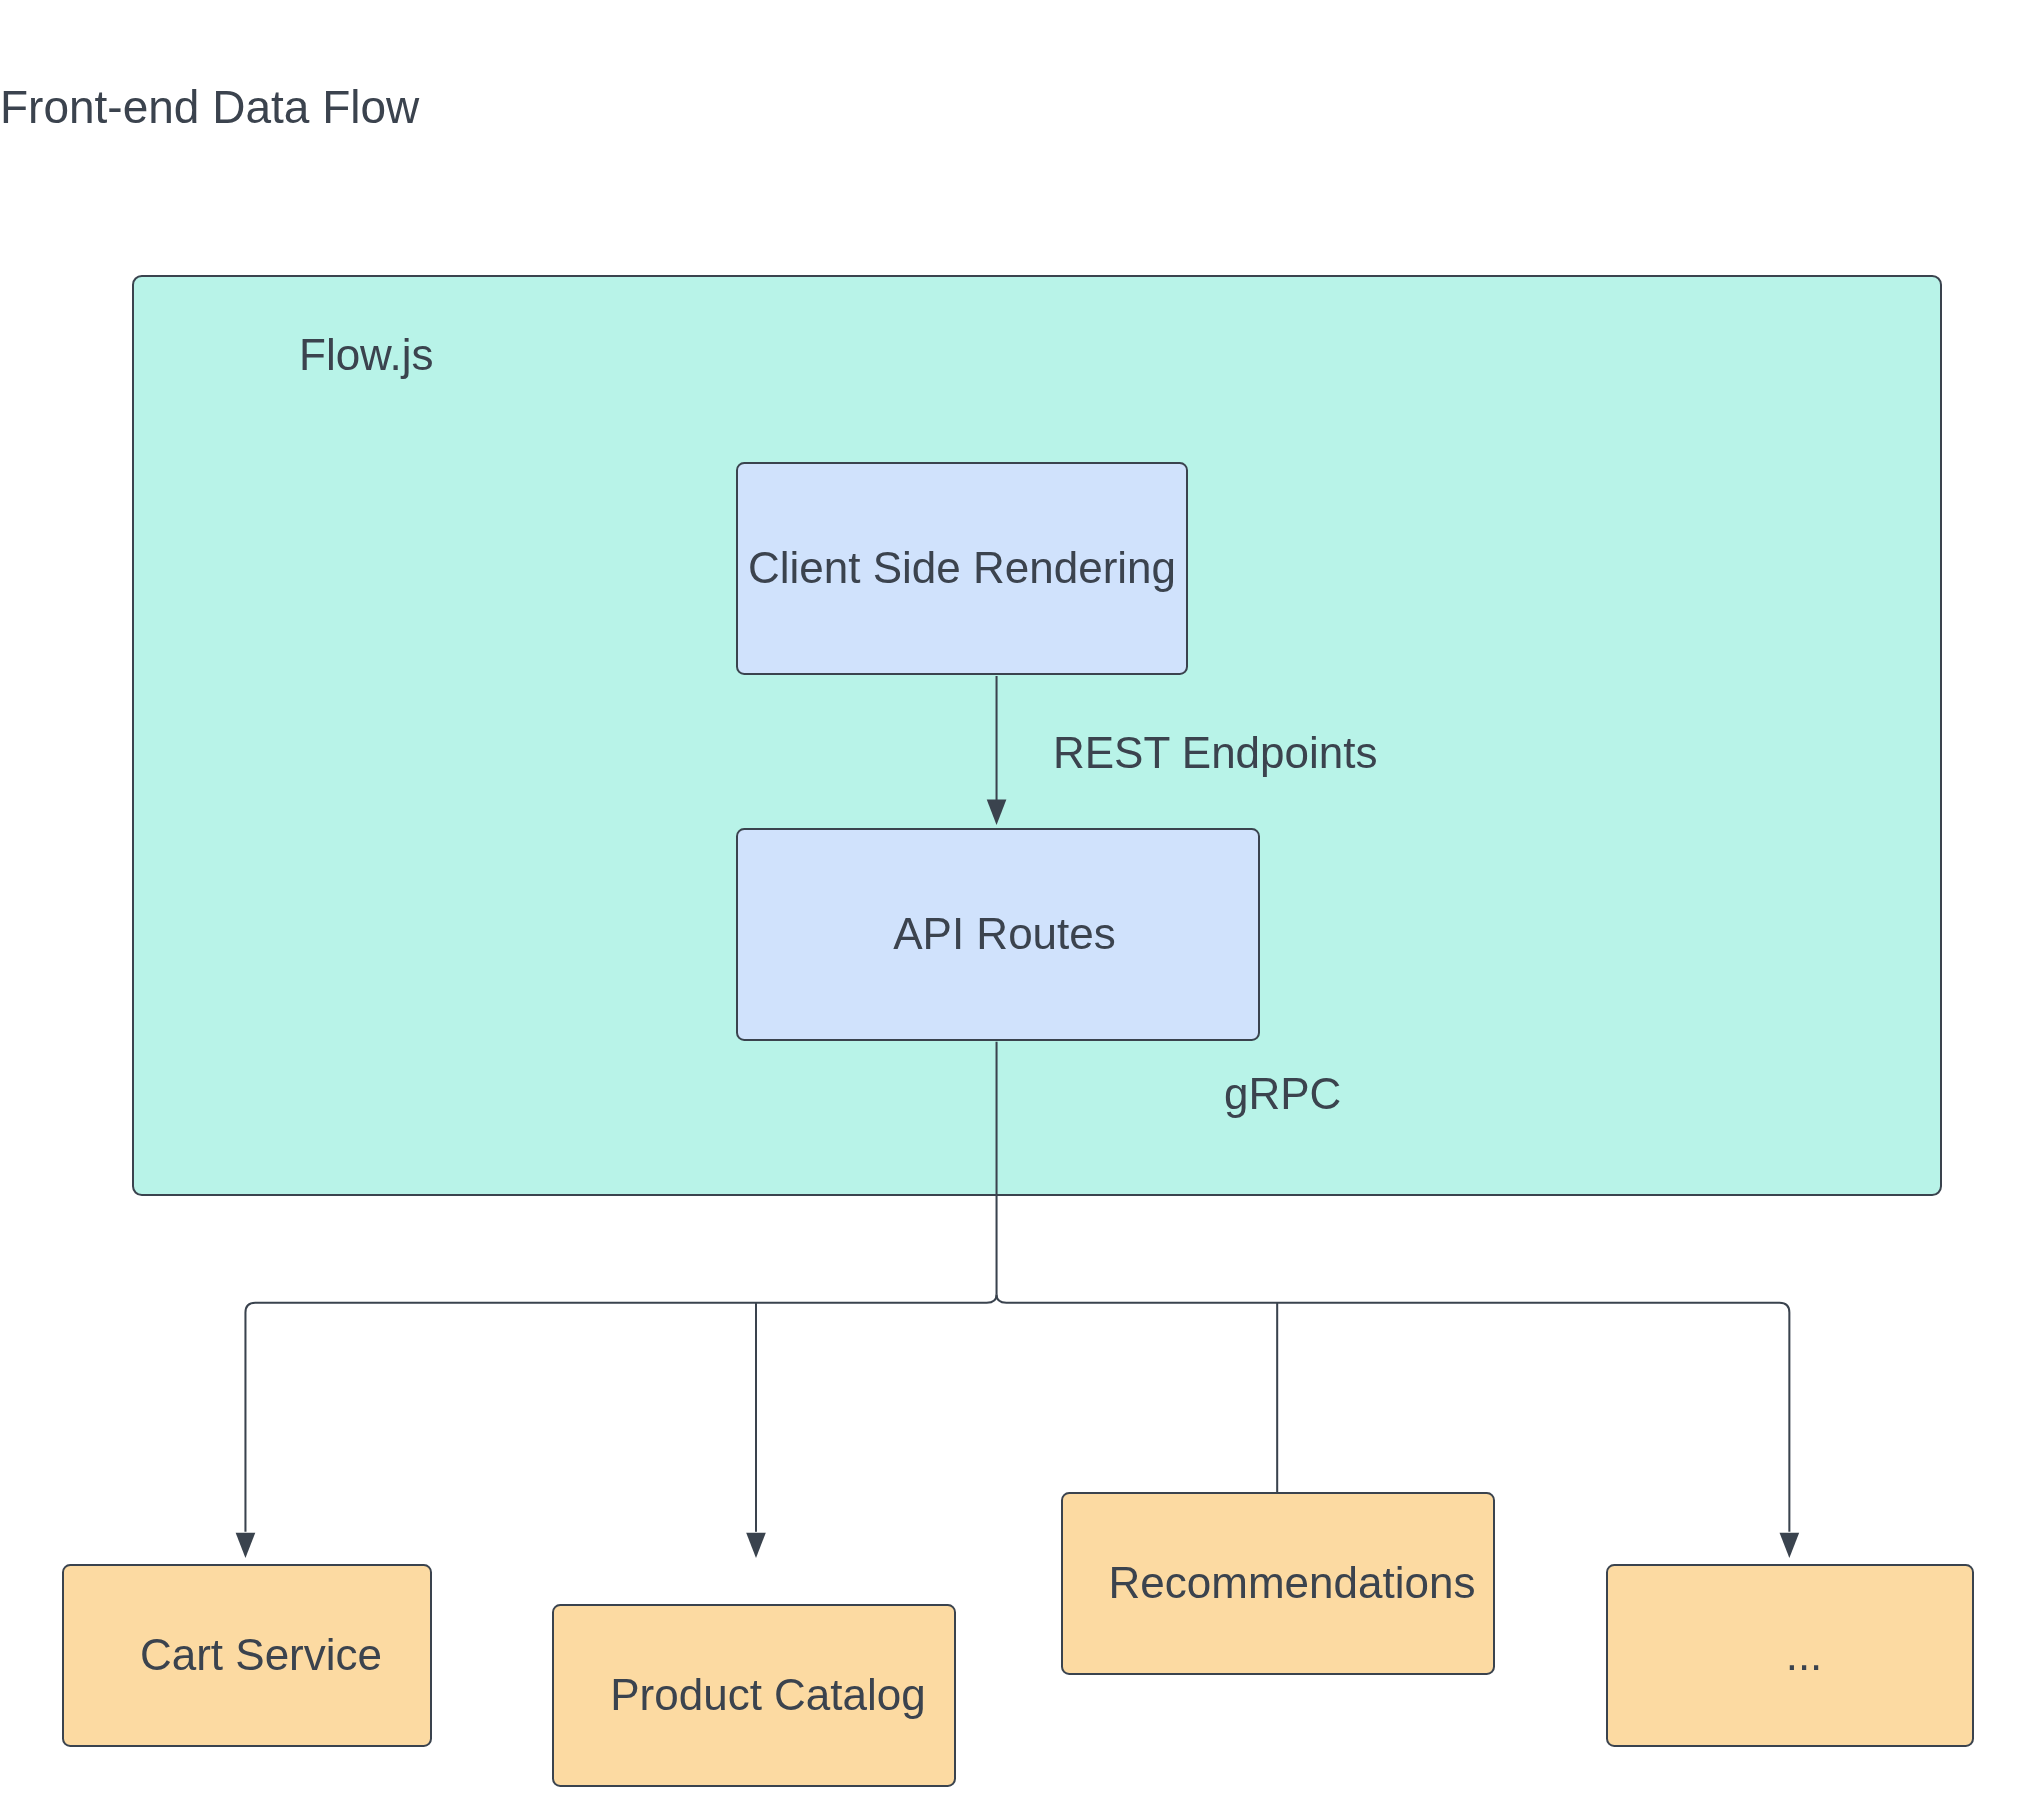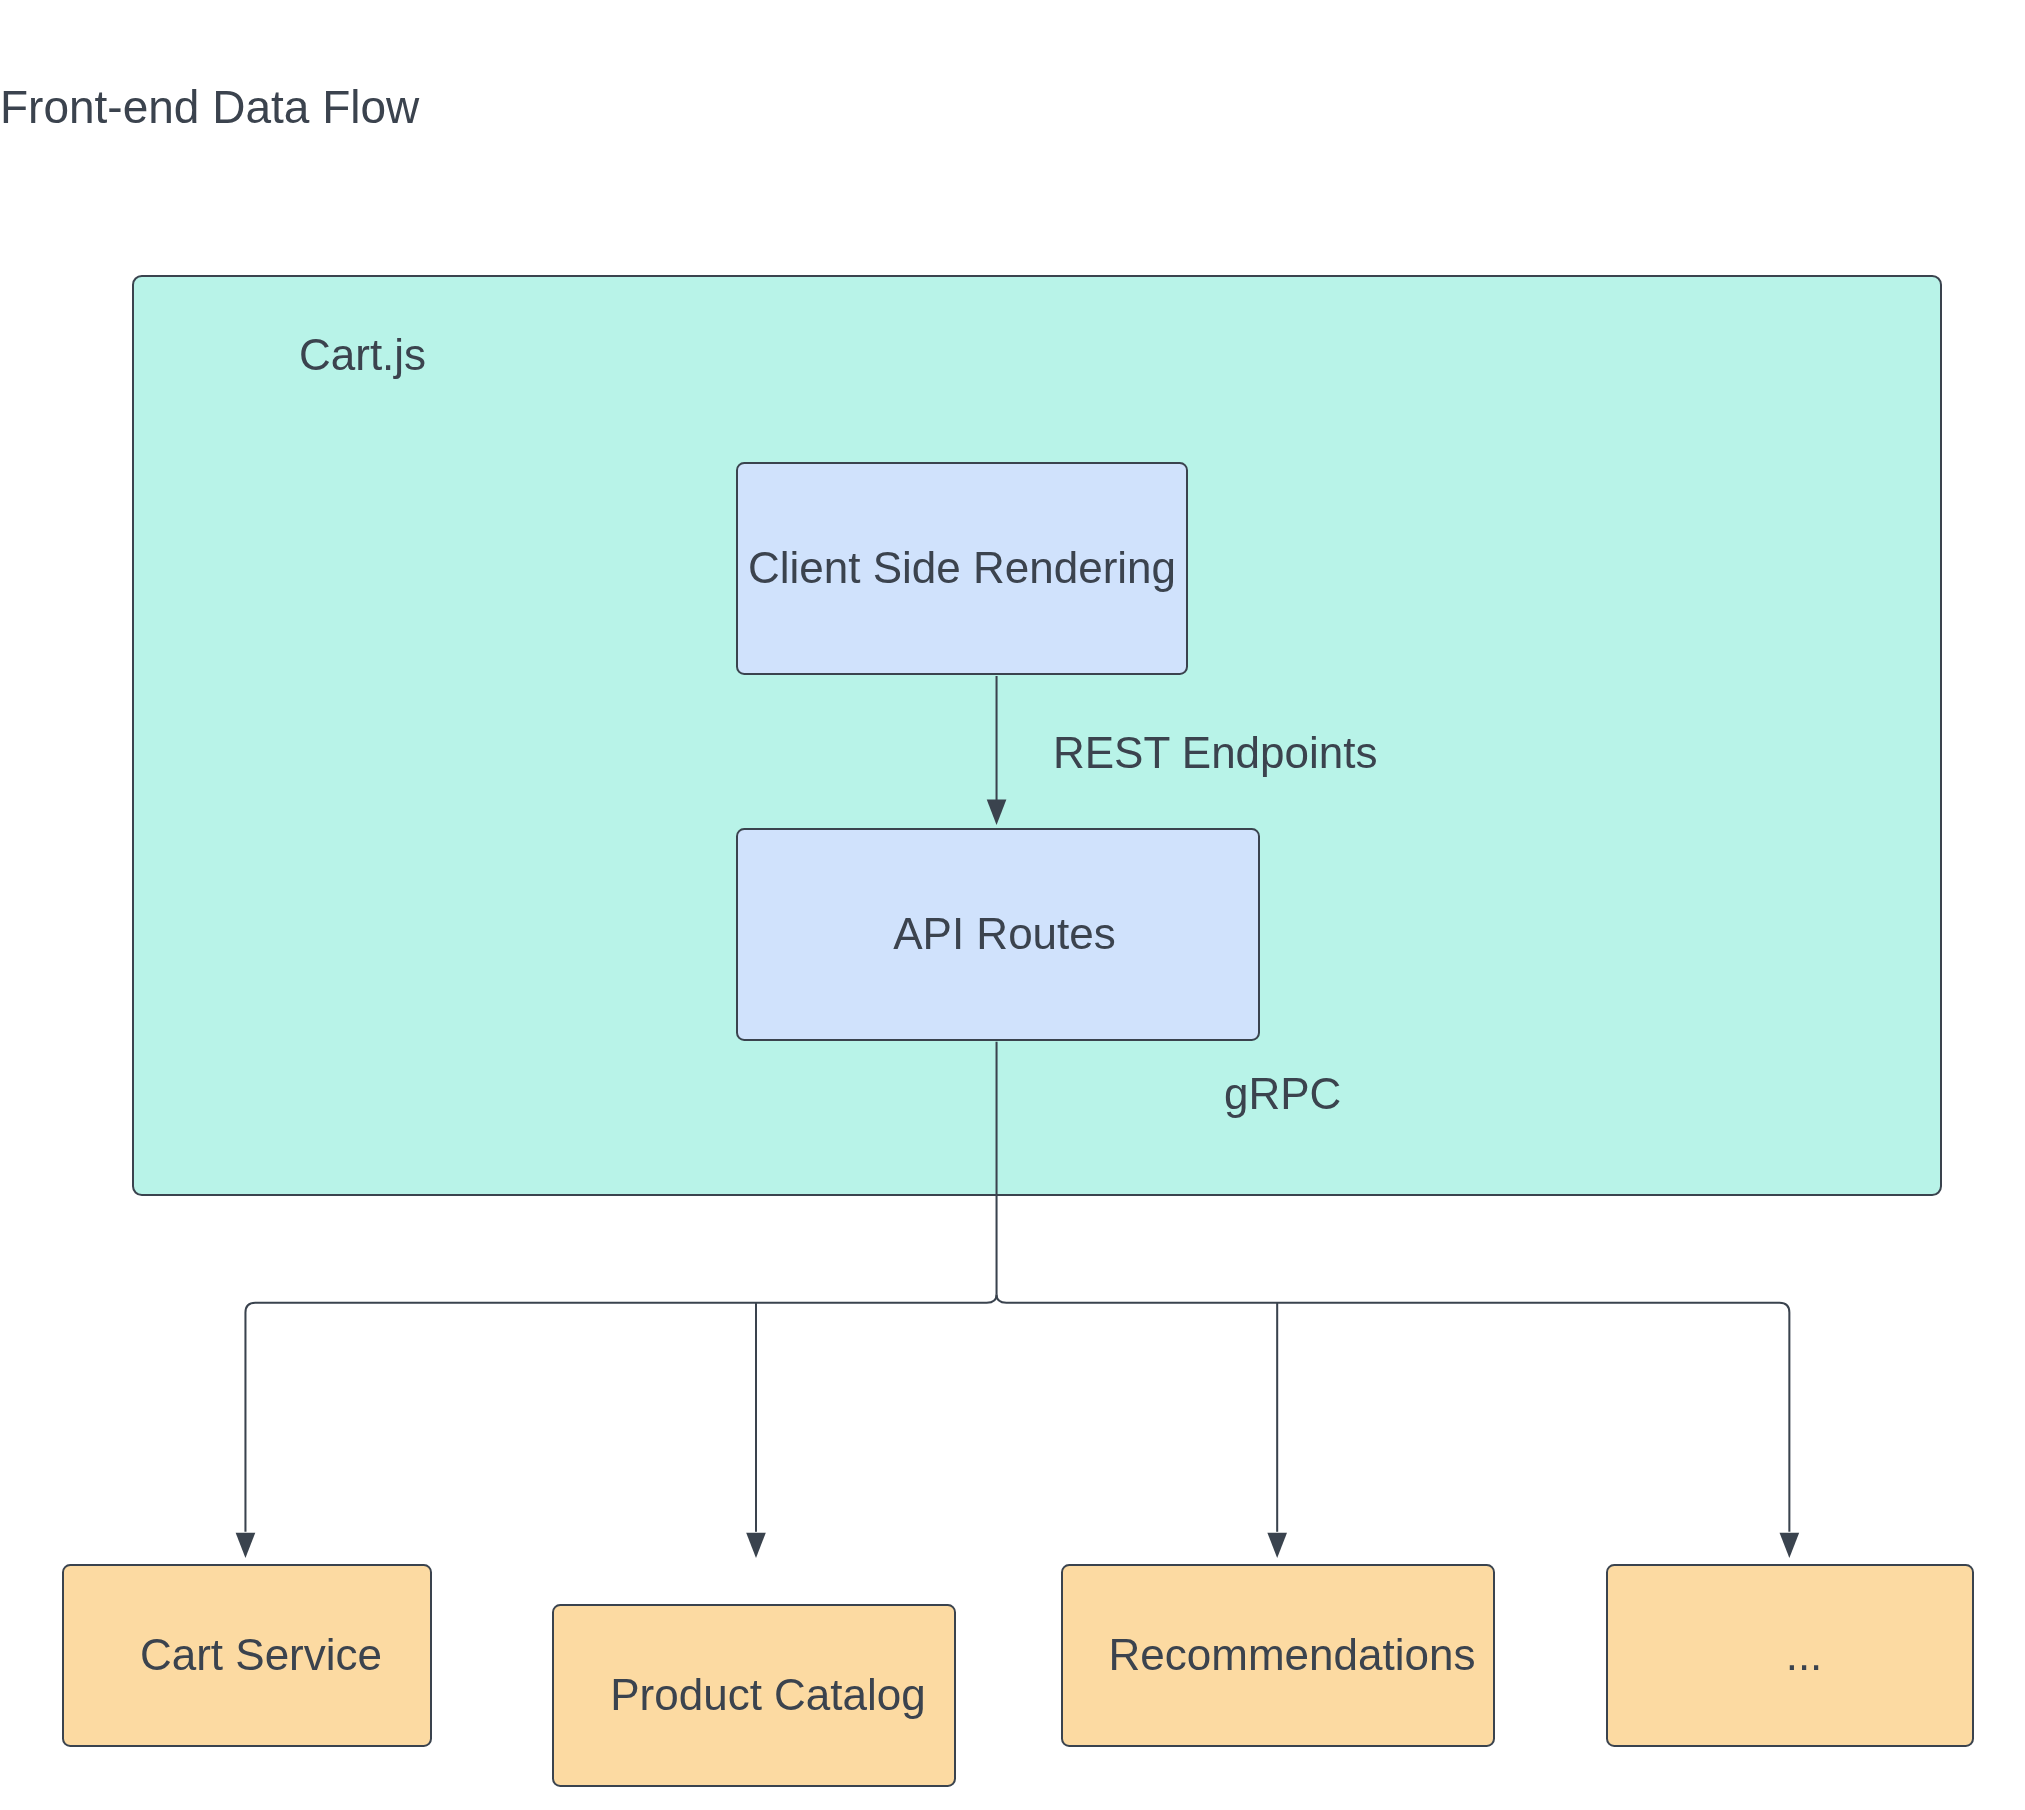--- a/index.html
+++ b/index.html
@@ -36,21 +36,21 @@
     display:flex;align-items:center;justify-content:center;
     font-size:44px;line-height:1.2;color:#3b434e;
     text-align:center;
   }
   .node.blue{background:#d0e2fc;}
   .node.orange{background:#fcdaa2;padding-left:28px;}
   #node-csr{left:736px;top:462px;width:452px;height:213px;}
   #node-api{left:736px;top:828px;width:524px;height:213px;padding-left:13px;}
   #node-cart{left:62px;top:1564px;width:370px;height:183px;}
   #node-catalog{left:552px;top:1564px;width:404px;height:183px;margin-top:40px;}
-  #node-recs{left:1061px;top:1564px;width:434px;height:183px;}
+  #node-recs{left:1061px;top:1492px;width:434px;height:183px;}
   #node-more{left:1606px;top:1564px;width:368px;height:183px;}
   .edge-label{
     position:absolute;
     font-size:44px;line-height:1.2;color:#3b434e;
     white-space:nowrap;
   }
   #label-rest{left:1053px;top:727px;}
   #label-grpc{left:1224px;top:1068px;}
   #edges{
     position:absolute;left:0;top:0;width:2025px;height:1811px;
@@ -63,21 +63,21 @@
   #edges polygon{fill:#3a434e;stroke:none;}
 </style>
 </head>
 <body>
 
 <div id="canvas">
 
   <div class="title">Front-end Data Flow</div>
 
   <div class="cluster"></div>
-  <div class="cluster-label">Cart.js</div>
+  <div class="cluster-label">Flow.js</div>
 
   <svg id="edges" viewBox="0 0 2475 2213" xmlns="http://www.w3.org/2000/svg">
 
     <path d="M1218 826 L1218 978"></path>
     <polygon points="1218,1008 1206,977 1230,977"></polygon>
 
     <path d="M1218 1273 L1218 1582"></path>
 
     <path d="M1218 1582 Q1218 1592 1206 1592 L312 1592 Q300 1592 300 1604 L300 1872"></path>
     <polygon points="300,1904 288,1873 312,1873"></polygon>

